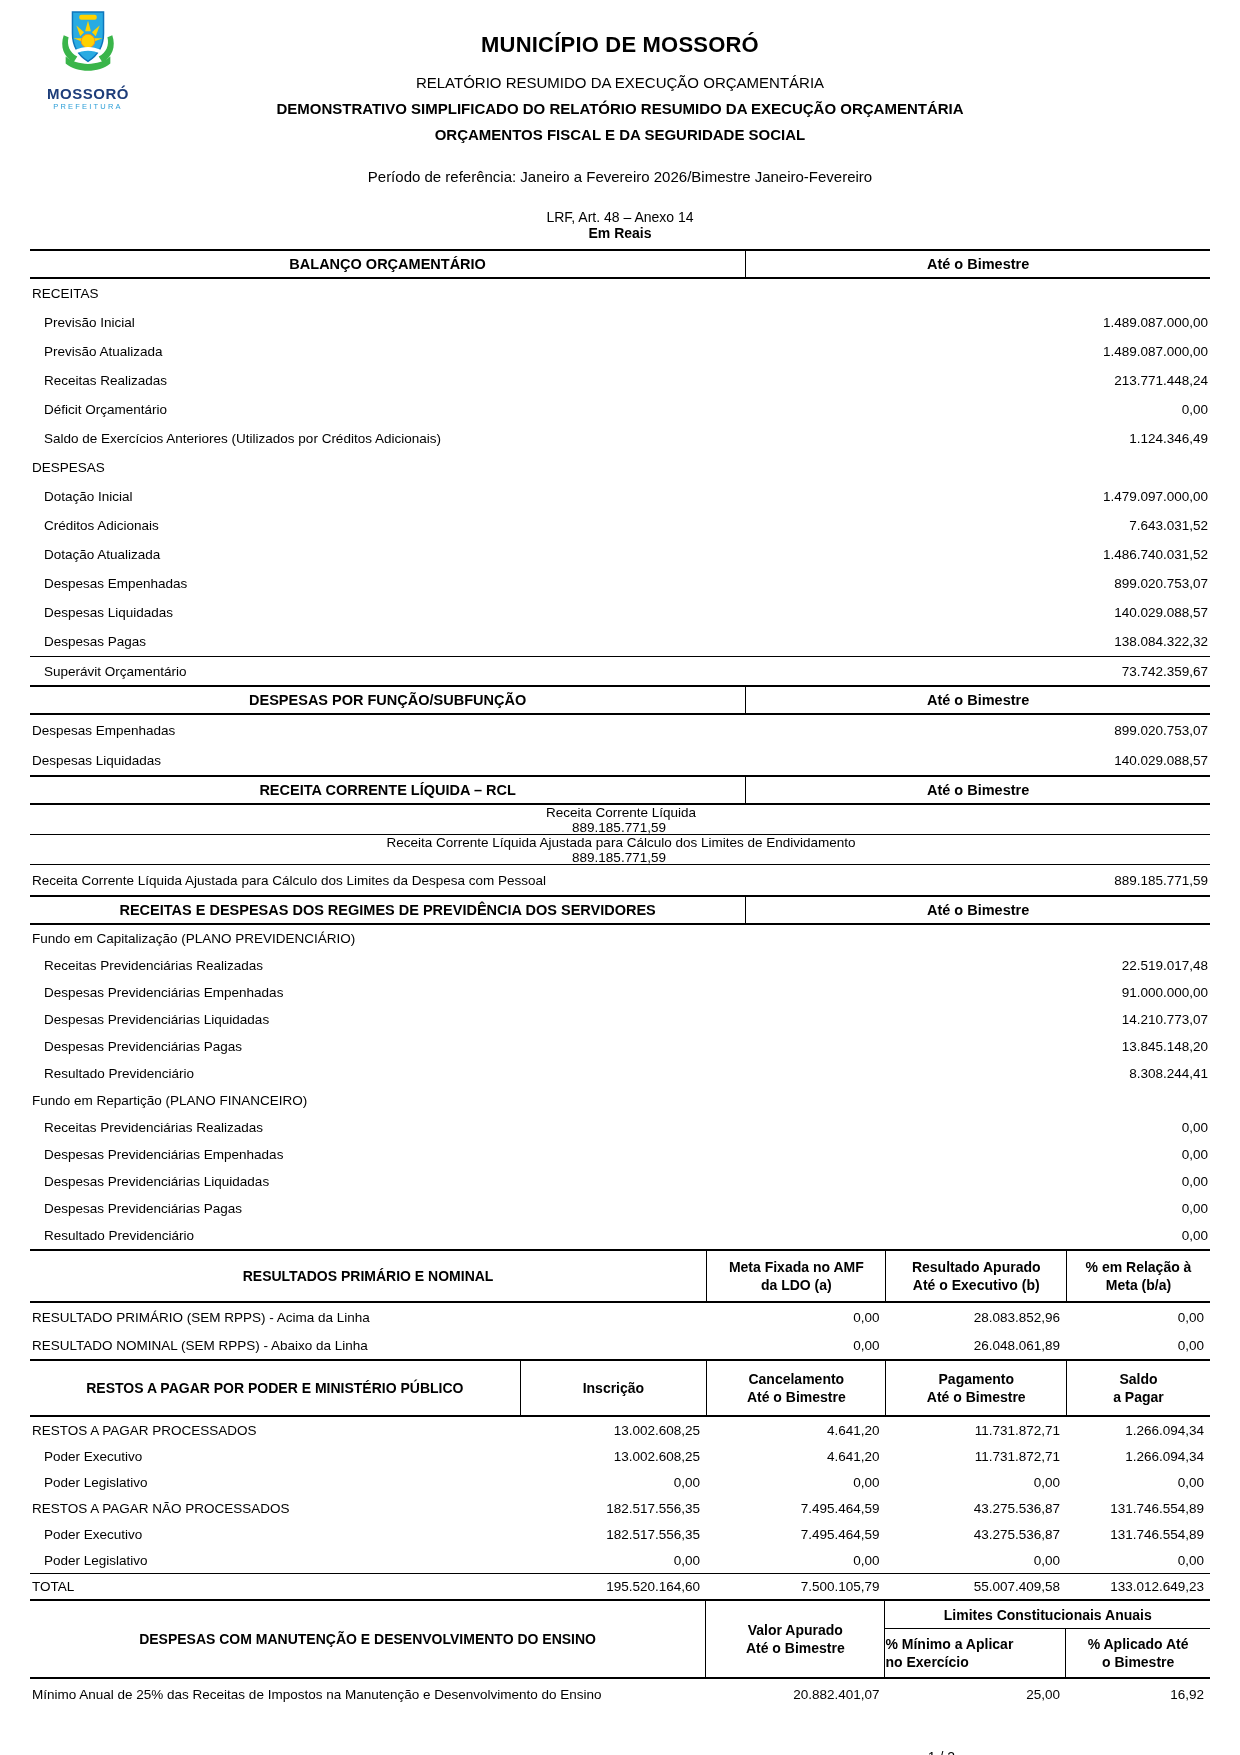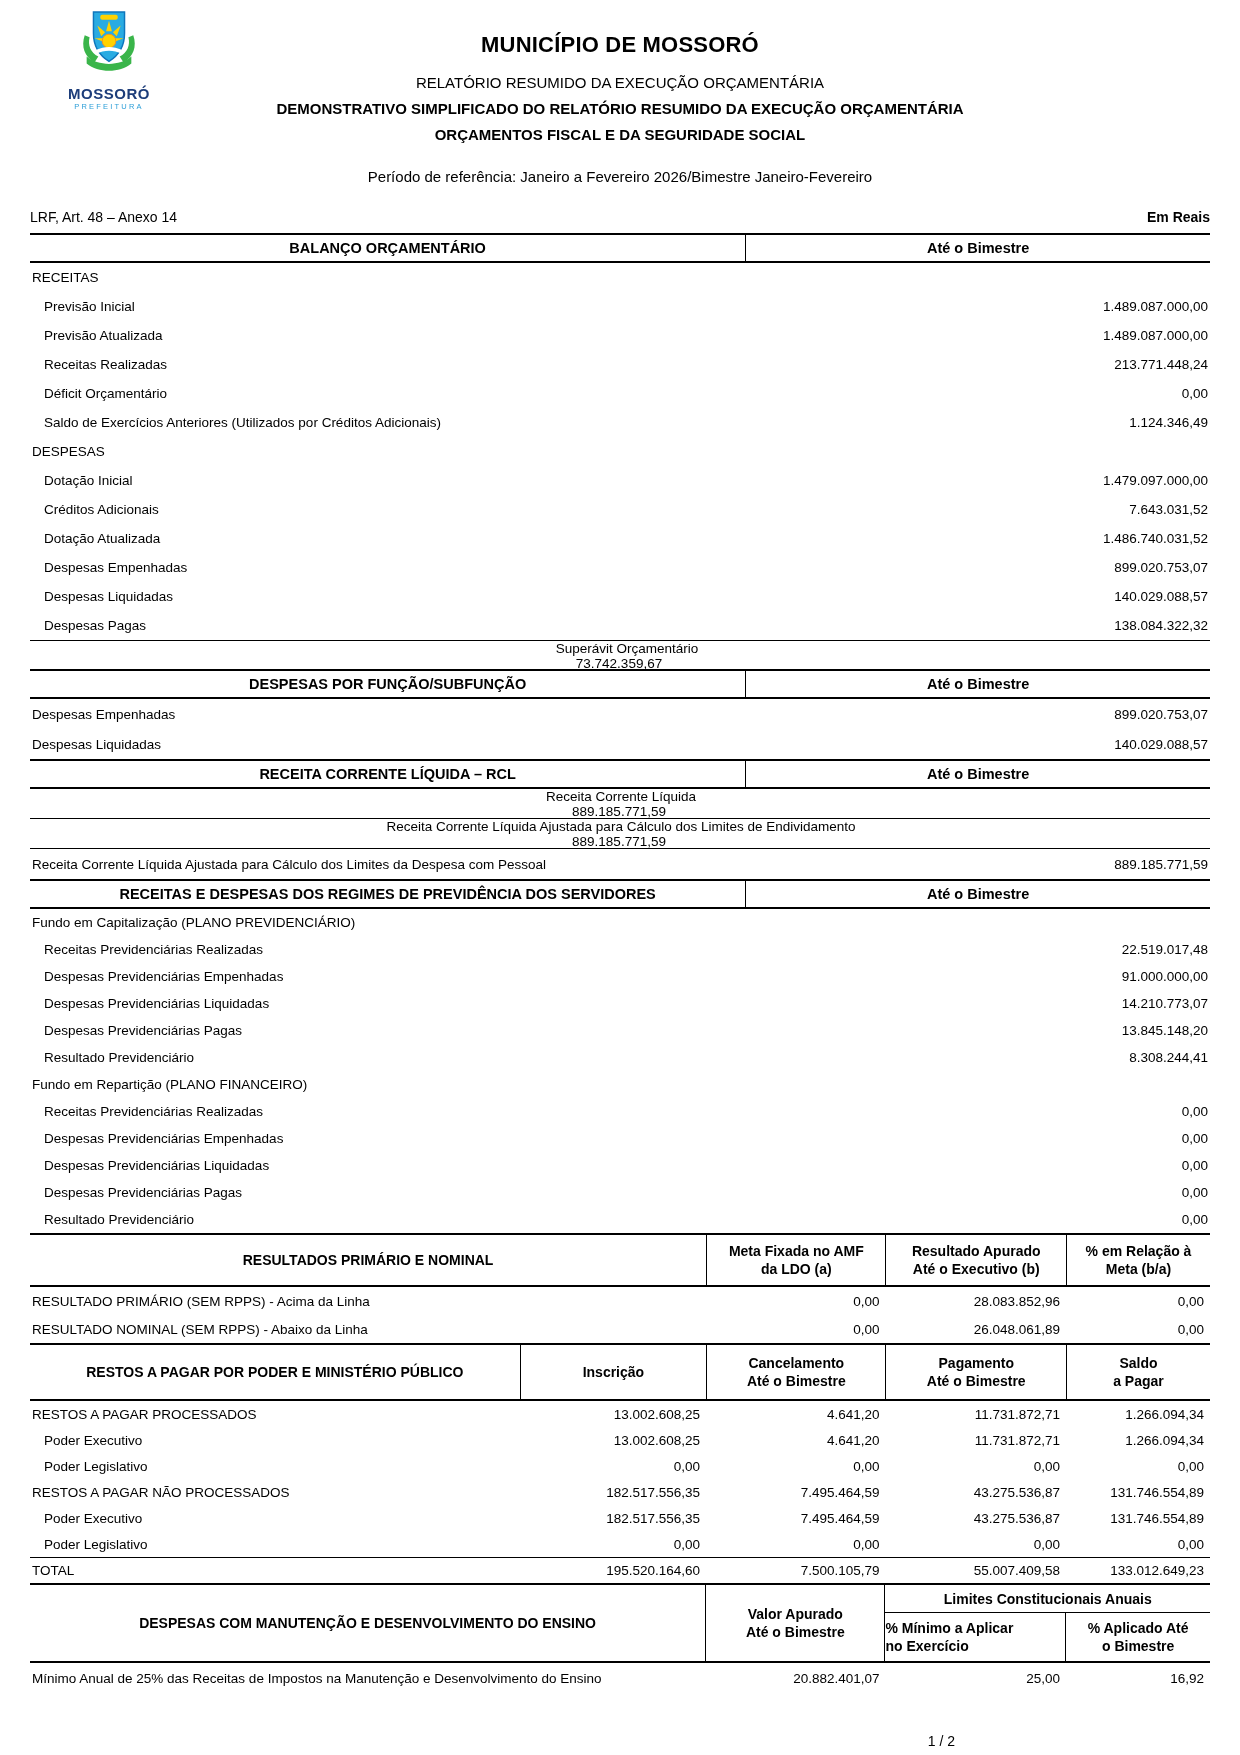--- a/index.html
+++ b/index.html
@@ -6,47 +6,47 @@
   html,body { background:#fff; }
   body {
     width:1240px; height:1755px; position:relative;
     color:#000; font-family:"Liberation Sans", sans-serif;
     -webkit-font-smoothing:antialiased;
   }
   .page { padding:0 30px; }
 
   
   .doc-header { position:relative; text-align:center; padding-top:32px; }
-  .logo { position:absolute; left:21px; top:6px; width:116px; text-align:center; }
+  .logo { position:absolute; left:0; top:6px; width:116px; text-align:center; }
   .logo-name { font-size:15px; font-weight:bold; color:#1d3d7a; letter-spacing:.5px; margin-top:1px; }
   .logo-sub  { font-size:7.5px; color:#2d9fd8; letter-spacing:2.2px; }
   .title { font-size:22px; font-weight:bold; letter-spacing:.2px; }
   .sub  { font-size:15px; margin-top:16px; }
   .sub.b { font-weight:bold; margin-top:9px; }
   .sub.p { margin-top:25px; }
 
   .meta-row { display:flex; justify-content:space-between; align-items:center;
-              font-size:14px; margin-top:24px; padding-bottom:8px; }
+              font-size:14px; margin-top:24px; padding-bottom:8px;flex-direction:column; }
   .meta-row .right { font-weight:bold; }
 
   
   .shead { display:flex; border-top:2px solid #000; border-bottom:2px solid #000;
            height:30px; font-weight:bold; font-size:14.5px; }
   .shead-l { width:60.7%; height:100%; border-right:1.5px solid #000;
              display:flex; align-items:center; justify-content:center; }
   .shead-r { flex:1; height:100%; display:flex; align-items:center; justify-content:center; }
 
   .row { display:flex; align-items:center; font-size:13.5px; }
   .s1 .row { height:29px; }
   .s2 .row, .s3 .row, .s7 .row { height:30px; }
   .s4 .row { height:27px; }
   .row .lbl { flex:1; padding-left:2px; white-space:nowrap; }
   .row.ind .lbl { padding-left:14px; }
   .row .val { text-align:right; padding-right:2px; white-space:nowrap; }
-  .row.tline { border-top:1.5px solid #000;flex-direction:column; }
+  .row.tline { border-top:1.5px solid #000; }
   .row.bline { border-bottom:1.5px solid #000;flex-direction:column; }
 
   
   .mhead { display:flex; border-top:2px solid #000; border-bottom:2px solid #000;
            font-weight:bold; font-size:14px; text-align:center; }
   .mhead .mh-label { display:flex; align-items:center; justify-content:center; padding:0 6px; }
   .mhead .mh-col { display:flex; flex-direction:column; align-items:center; justify-content:center;
                    border-left:1.5px solid #000; line-height:1.3; padding:2px 2px; }
   .s5 .mhead { height:54px; }
   .s6 .mhead { height:58px; }

